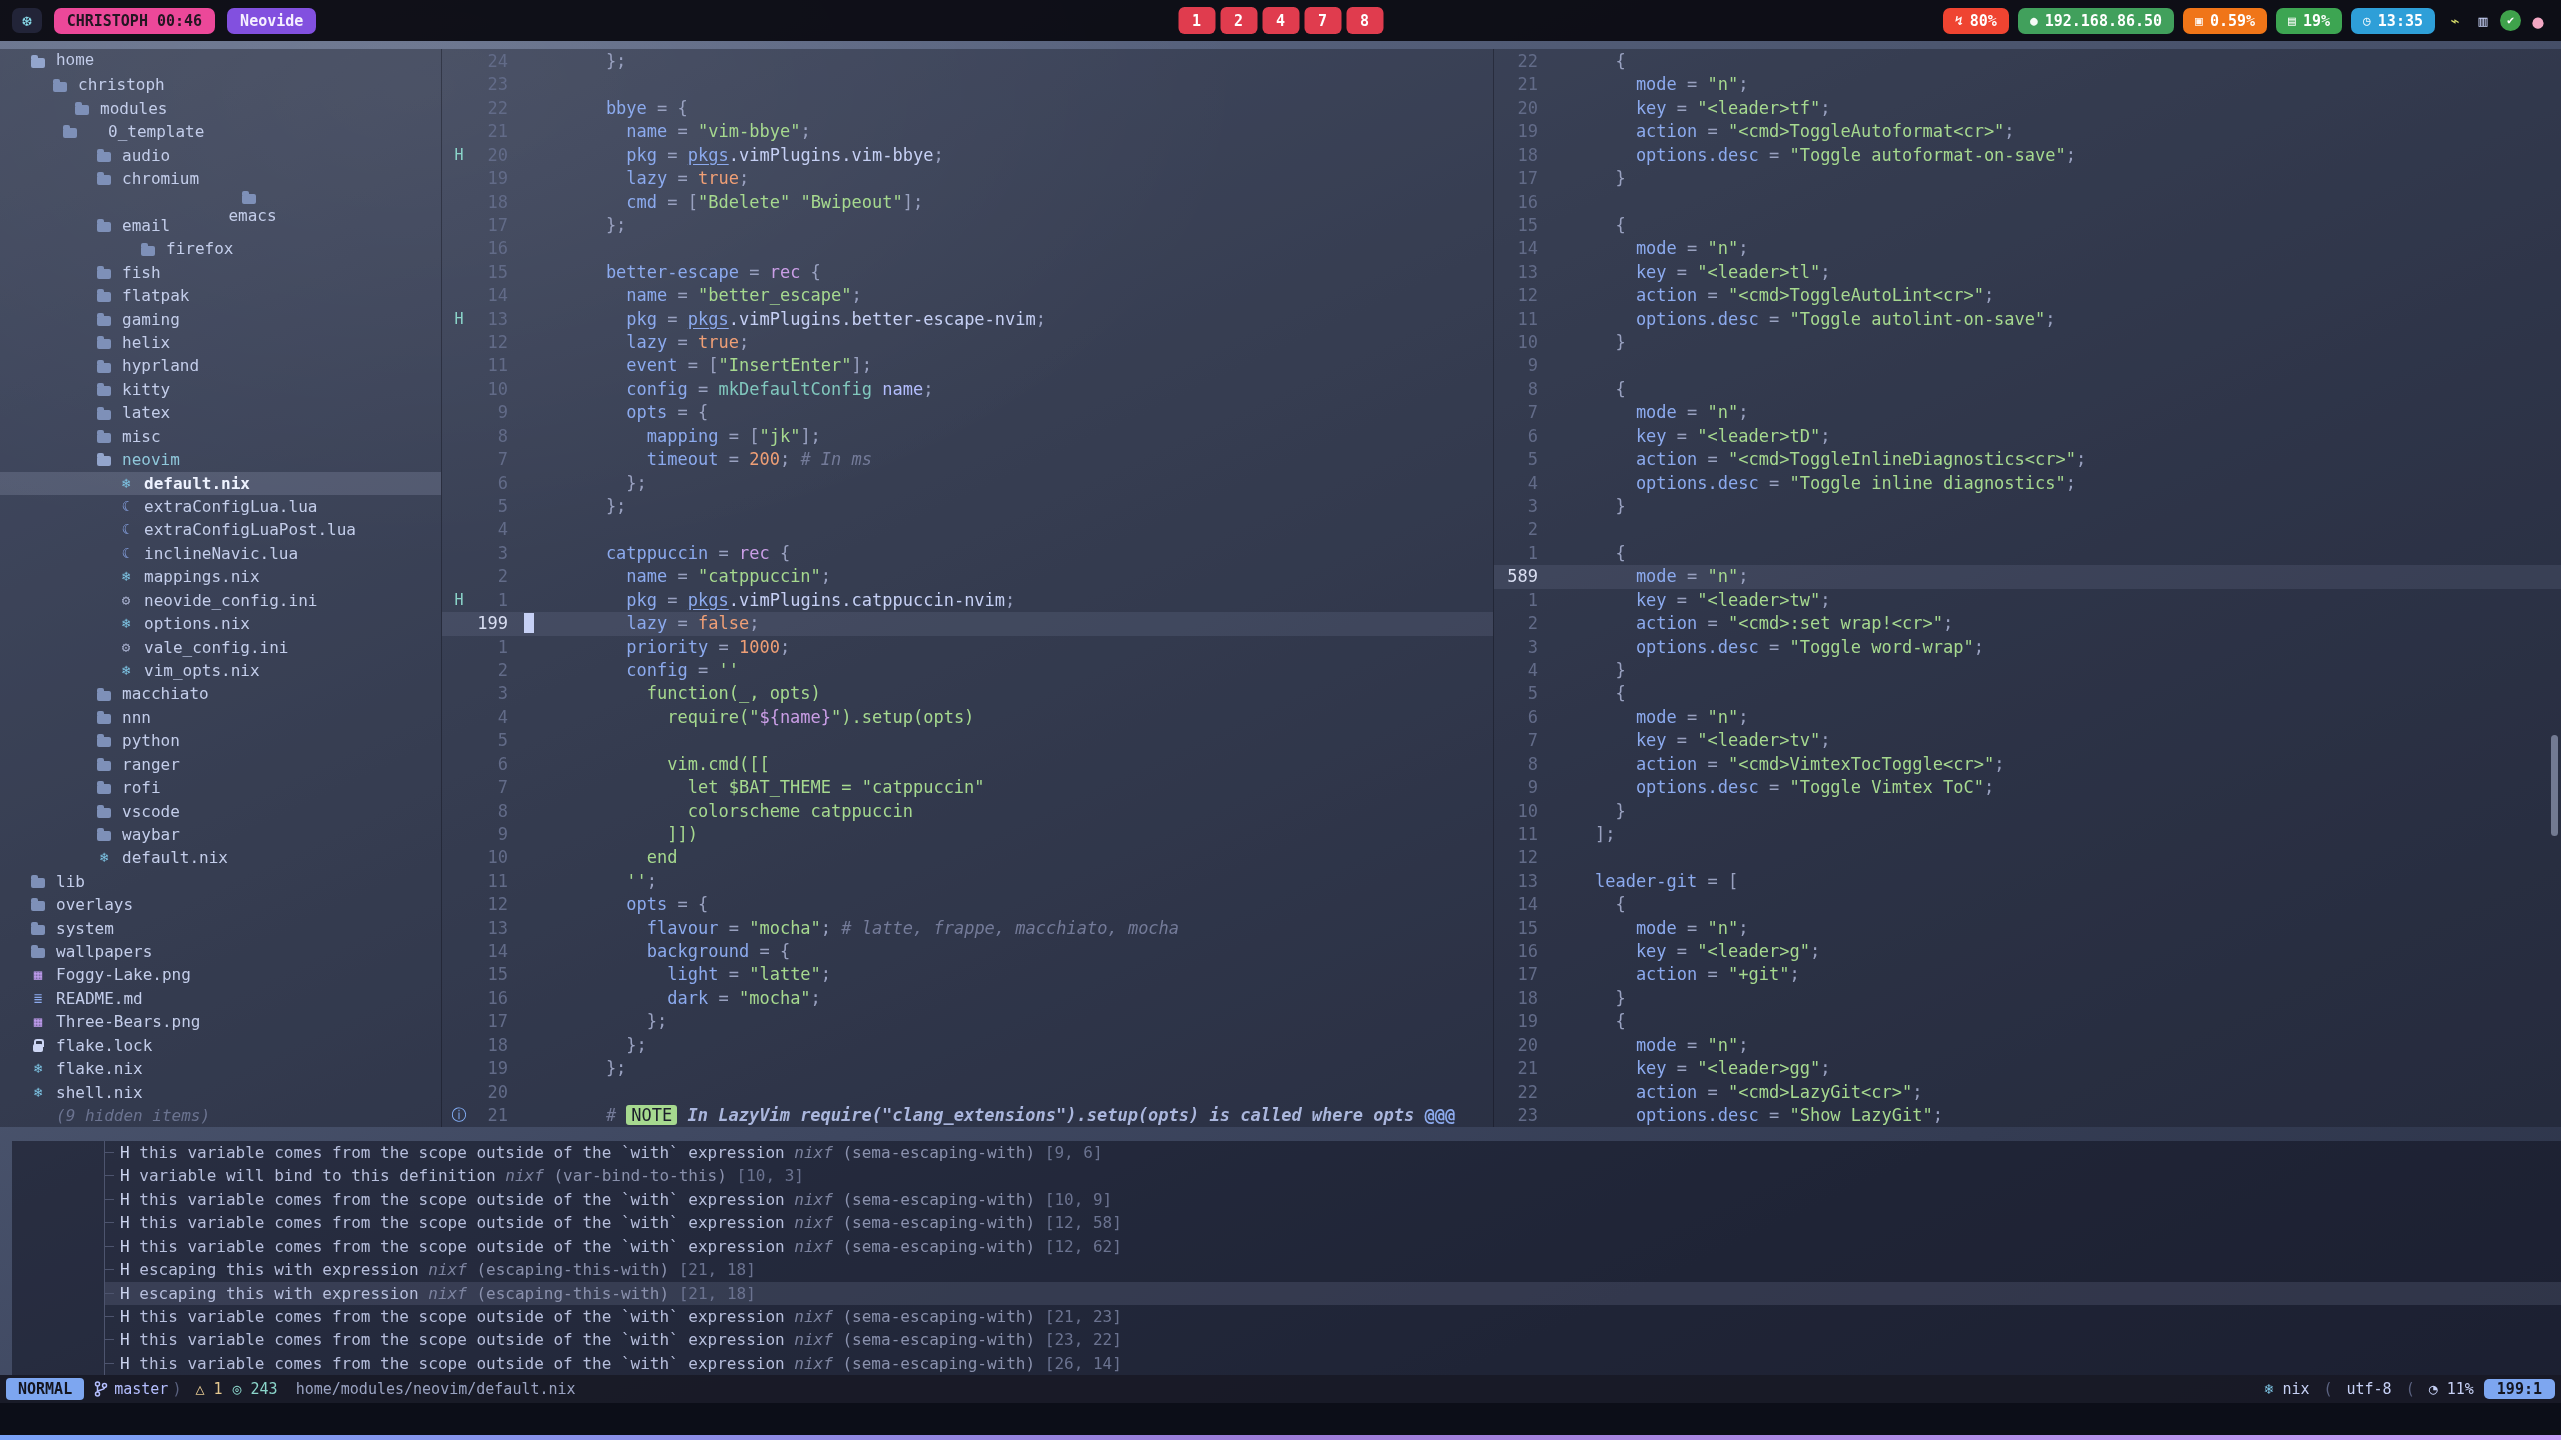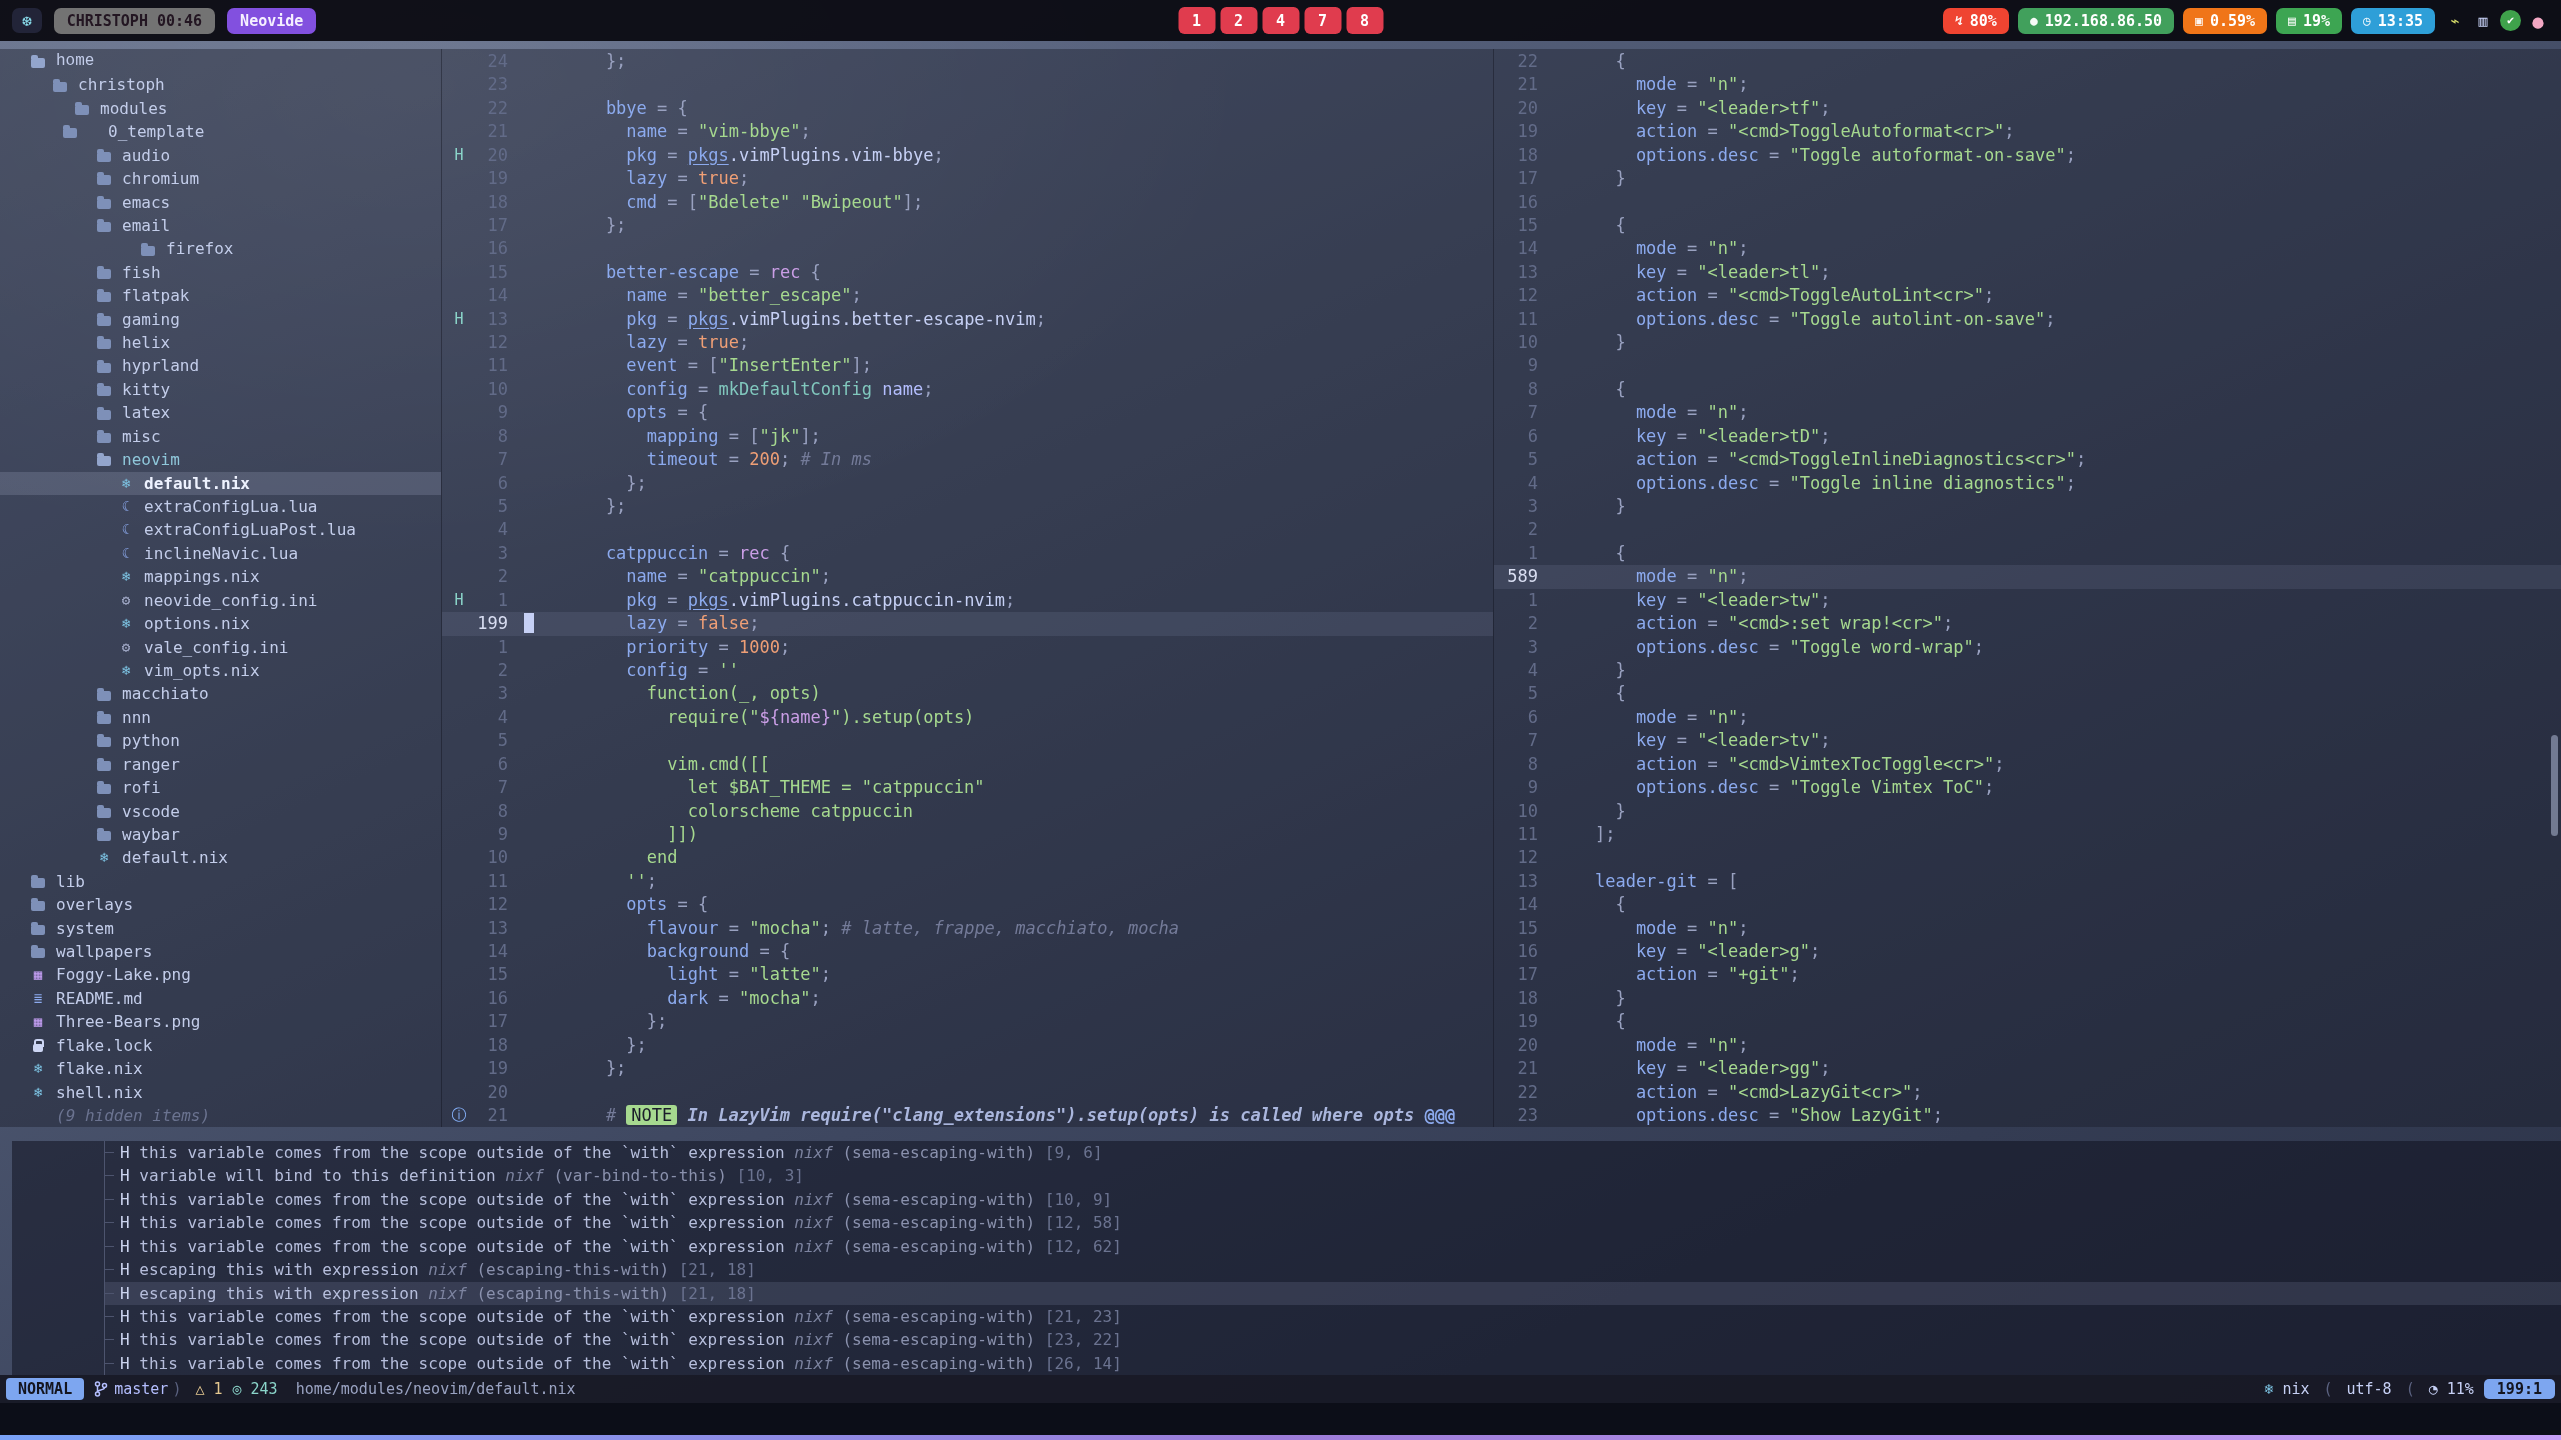--- a/index.html
+++ b/index.html
@@ -12,21 +12,21 @@
       linear-gradient(155deg, #67728c 0%, #5a6581 16%, #4c566f 36%, #3e4760 58%, #343c53 78%, #2b3247 100%);
     --lh: 23.43px;
   }
 
   
   .topbar { position:absolute; top:0; left:0; right:0; height:41px;
     background:rgba(11,11,18,0.95); display:flex; align-items:center;
     padding:0 12px; gap:12px; font-size:15px; font-weight:bold; color:#cdd6f4; }
   .tb-logo { background:#222438; color:#89dceb; border-radius:7px; padding:3px 10px; font-size:16px; }
   .pill { border-radius:7px; padding:4px 13px; white-space:nowrap; }
-  .pill-host { background:#737373; color:#231622; }
+  .pill-host { background:#ec4899; color:#231622; }
   .pill-app  { background:#8250df; color:#f5f0ff; }
   .ws-wrap { position:absolute; left:50%; transform:translateX(-50%); display:flex; gap:5px; }
   .ws { background:#e03c4e; color:#ffffff; border-radius:6px; width:37px; height:27px;
         display:flex; align-items:center; justify-content:center; }
   .tb-right { margin-left:auto; display:flex; align-items:center; gap:9px; }
   .spill { display:flex; align-items:center; gap:7px; border-radius:7px; padding:4px 12px; color:#fff; }
   .sp-bat { background:#ef4431; }
   .sp-net { background:#41a05c; }
   .sp-cpu { background:#f07518; }
   .sp-mem { background:#3da552; }
@@ -178,21 +178,21 @@
 </div>
 
 <div class="editor">
   <div class="tree">
       <div class="trow" style="padding-left: 28px; font-family: Liberation Mono, monospace;"><span class="ico"><i class="ico-folder-open"></i></span><span class="tlabel">home</span></div>
       <div class="trow" style="padding-left: 50px;"><span class="ico"><i class="ico-folder"></i></span><span class="tlabel">christoph</span></div>
       <div class="trow" style="padding-left: 72px;"><span class="ico"><i class="ico-folder"></i></span><span class="tlabel">modules</span></div>
       <div class="trow" style="padding-left: 60px; gap: 20px;"><span class="ico"><i class="ico-folder"></i></span><span class="tlabel">0_template</span></div>
       <div class="trow" style="padding-left: 94px;"><span class="ico"><i class="ico-folder"></i></span><span class="tlabel">audio</span></div>
       <div class="trow" style="padding-left: 94px;"><span class="ico"><i class="ico-folder"></i></span><span class="tlabel">chromium</span></div>
-      <div class="trow" style="padding-left: 94px;"><span class="ico"><i class="ico-folder"></i></span><span class="tlabel">emacs</span></div>
+      <div class="trow" style="padding-left: 64px; flex-direction: column;"><span class="ico"><i class="ico-folder"></i></span><span class="tlabel">emacs</span></div>
       <div class="trow" style="padding-left: 94px;"><span class="ico"><i class="ico-folder"></i></span><span class="tlabel">email</span></div>
       <div class="trow" style="padding-left: 94px; margin-left: 44px;"><span class="ico"><i class="ico-folder"></i></span><span class="tlabel">firefox</span></div>
       <div class="trow" style="padding-left: 94px;"><span class="ico"><i class="ico-folder"></i></span><span class="tlabel">fish</span></div>
       <div class="trow" style="padding-left: 94px;"><span class="ico"><i class="ico-folder"></i></span><span class="tlabel">flatpak</span></div>
       <div class="trow" style="padding-left: 94px;"><span class="ico"><i class="ico-folder"></i></span><span class="tlabel">gaming</span></div>
       <div class="trow" style="padding-left: 94px;"><span class="ico"><i class="ico-folder"></i></span><span class="tlabel">helix</span></div>
       <div class="trow" style="padding-left: 94px;"><span class="ico"><i class="ico-folder"></i></span><span class="tlabel">hyprland</span></div>
       <div class="trow" style="padding-left: 94px;"><span class="ico"><i class="ico-folder"></i></span><span class="tlabel">kitty</span></div>
       <div class="trow" style="padding-left: 94px;"><span class="ico"><i class="ico-folder"></i></span><span class="tlabel">latex</span></div>
       <div class="trow" style="padding-left: 94px;"><span class="ico"><i class="ico-folder"></i></span><span class="tlabel">misc</span></div>

